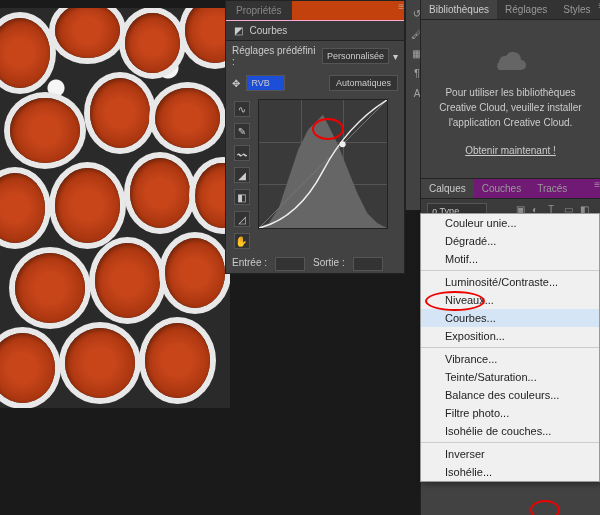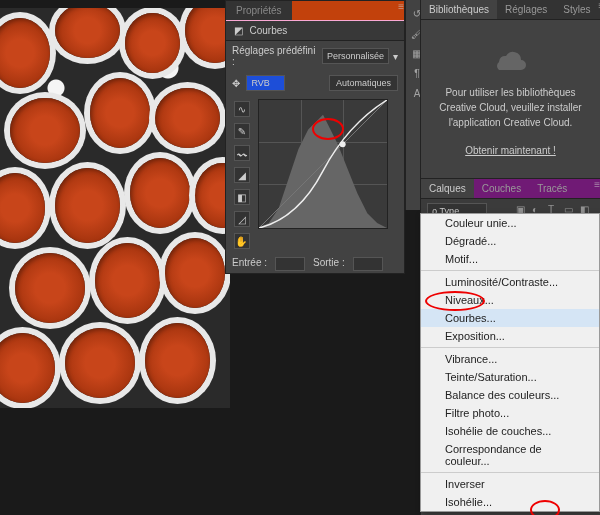--- a/index.html
+++ b/index.html
@@ -176,21 +176,20 @@
     <div class="menu-item">Luminosité/Contraste...</div>
     <div class="menu-item">Niveaux...</div>
     <div class="menu-item hl">Courbes...</div>
     <div class="menu-item">Exposition...</div>
     <div class="menu-sep"></div>
     <div class="menu-item">Vibrance...</div>
     <div class="menu-item">Teinte/Saturation...</div>
     <div class="menu-item">Balance des couleurs...</div>
     <div class="menu-item">Filtre photo...</div>
     <div class="menu-item">Isohélie de couches...</div>
-    <div class="menu-item">Correspondance de couleur...</div>
     <div class="menu-sep"></div>
     <div class="menu-item">Inverser</div>
     <div class="menu-item">Isohélie...</div>
   </div>
 
 <div class="circle-ann" style="left:312px;top:118px;width:32px;height:22px"></div>
 <div class="circle-ann" style="left:425px;top:291px;width:60px;height:20px"></div>
 <div class="circle-ann" style="left:530px;top:500px;width:30px;height:20px"></div>
 
 </body></html>

